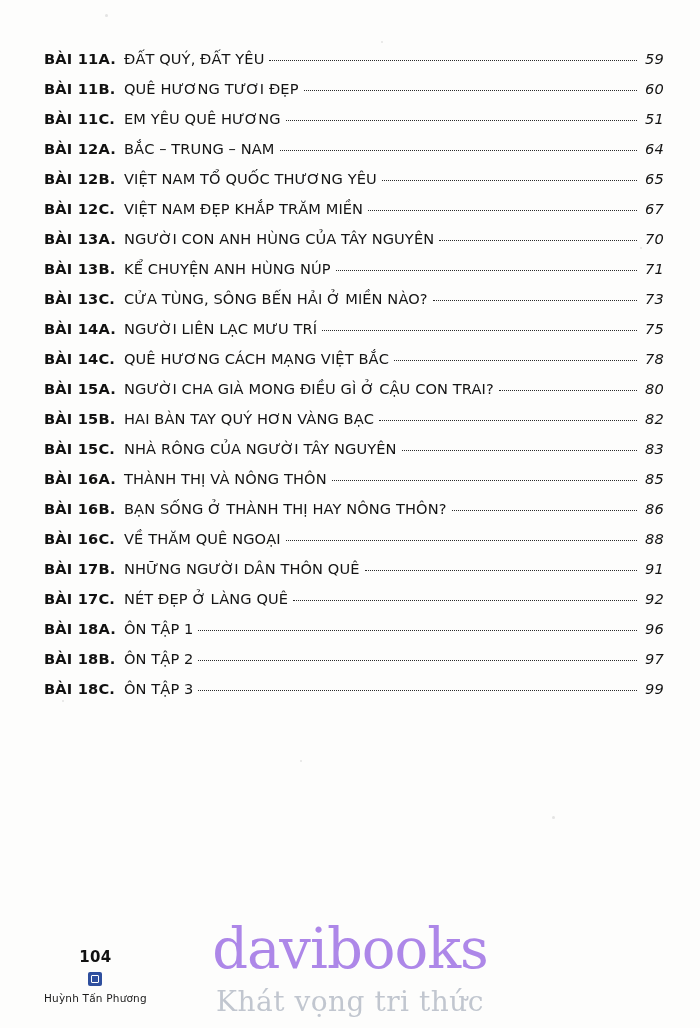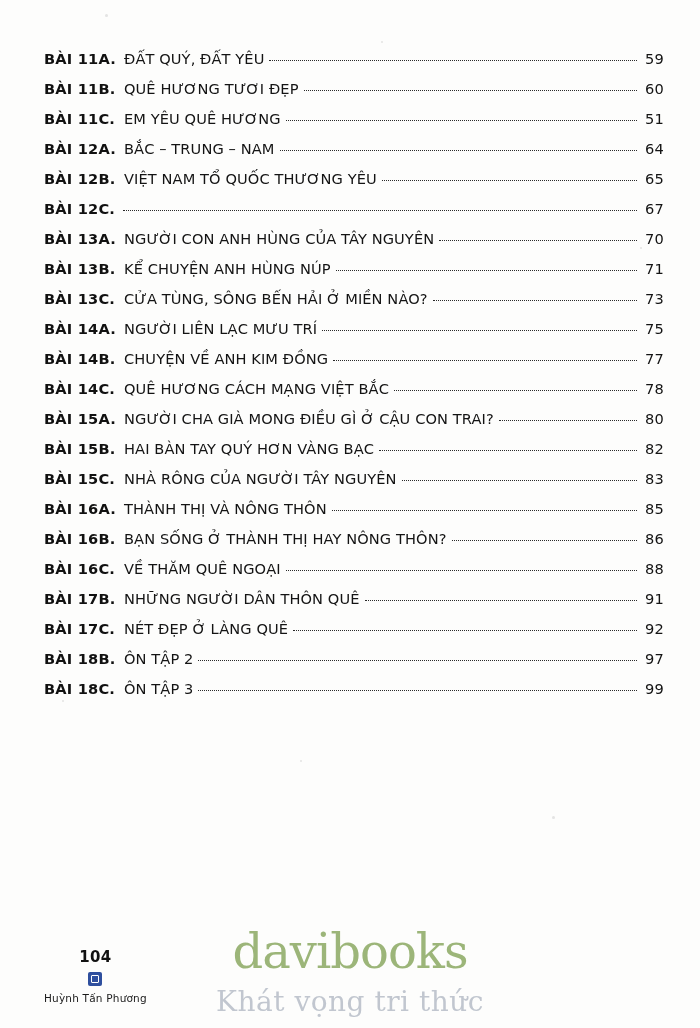--- a/index.html
+++ b/index.html
@@ -68,35 +68,36 @@
     border-bottom: 1.6px dotted #2a2a2a;
     height: 1px;
     min-width: 12px;
   }
 
   .toc-page {
     flex: 0 0 auto;
     text-align: right;
     min-width: 22px;
     letter-spacing: .2px;
+    font-style: italic;
   }
 
   
   .watermark {
     position: absolute;
     left: 0;
     right: 0;
     bottom: 10px;
     text-align: center;
     pointer-events: none;
   }
   .wm-main {
     font-family: "DejaVu Serif", serif;
-    font-size: 48px;
-    color: #4d7c0f;
+    font-size: 56px;
+    color: #6d28d9;
     opacity: .55;
     letter-spacing: -1px;
     line-height: .95;
   }
   .wm-sub {
     font-family: "DejaVu Serif", serif;
     font-size: 28px;
     color: #9aa3b2;
     opacity: .6;
     margin-top: 10px;
@@ -182,20 +183,21 @@
         <span class="toc-page">64</span>
       </div>
       <div class="toc-row">
         <span class="toc-code">BÀI 12B.</span>
         <span class="toc-title">VIỆT NAM TỔ QUỐC THƯƠNG YÊU</span>
         <span class="toc-dots"></span>
         <span class="toc-page">65</span>
       </div>
       <div class="toc-row">
         <span class="toc-code">BÀI 12C.</span>
+        <span class="toc-title">VIỆT NAM ĐẸP KHẮP TRĂM MIỀN</span>
         <span class="toc-dots"></span>
         <span class="toc-page">67</span>
       </div>
       <div class="toc-row">
         <span class="toc-code">BÀI 13A.</span>
         <span class="toc-title">NGƯỜI CON ANH HÙNG CỦA TÂY NGUYÊN</span>
         <span class="toc-dots"></span>
         <span class="toc-page">70</span>
       </div>
       <div class="toc-row">
@@ -210,26 +212,20 @@
         <span class="toc-dots"></span>
         <span class="toc-page">73</span>
       </div>
       <div class="toc-row">
         <span class="toc-code">BÀI 14A.</span>
         <span class="toc-title">NGƯỜI LIÊN LẠC MƯU TRÍ</span>
         <span class="toc-dots"></span>
         <span class="toc-page">75</span>
       </div>
       <div class="toc-row">
-        <span class="toc-code">BÀI 14B.</span>
-        <span class="toc-title">CHUYỆN VỀ ANH KIM ĐỒNG</span>
-        <span class="toc-dots"></span>
-        <span class="toc-page">77</span>
-      </div>
-      <div class="toc-row">
         <span class="toc-code">BÀI 14C.</span>
         <span class="toc-title">QUÊ HƯƠNG CÁCH MẠNG VIỆT BẮC</span>
         <span class="toc-dots"></span>
         <span class="toc-page">78</span>
       </div>
       <div class="toc-row">
         <span class="toc-code">BÀI 15A.</span>
         <span class="toc-title">NGƯỜI CHA GIÀ MONG ĐIỀU GÌ Ở CẬU CON TRAI?</span>
         <span class="toc-dots"></span>
         <span class="toc-page">80</span>
@@ -268,20 +264,26 @@
         <span class="toc-code">BÀI 17B.</span>
         <span class="toc-title">NHỮNG NGƯỜI DÂN THÔN QUÊ</span>
         <span class="toc-dots"></span>
         <span class="toc-page">91</span>
       </div>
       <div class="toc-row">
         <span class="toc-code">BÀI 17C.</span>
         <span class="toc-title">NÉT ĐẸP Ở LÀNG QUÊ</span>
         <span class="toc-dots"></span>
         <span class="toc-page">92</span>
+      </div>
+      <div class="toc-row">
+        <span class="toc-code">BÀI 18A.</span>
+        <span class="toc-title">ÔN TẬP 1</span>
+        <span class="toc-dots"></span>
+        <span class="toc-page">96</span>
       </div>
       <div class="toc-row">
         <span class="toc-code">BÀI 18B.</span>
         <span class="toc-title">ÔN TẬP 2</span>
         <span class="toc-dots"></span>
         <span class="toc-page">97</span>
       </div>
       <div class="toc-row">
         <span class="toc-code">BÀI 18C.</span>
         <span class="toc-title">ÔN TẬP 3</span>

